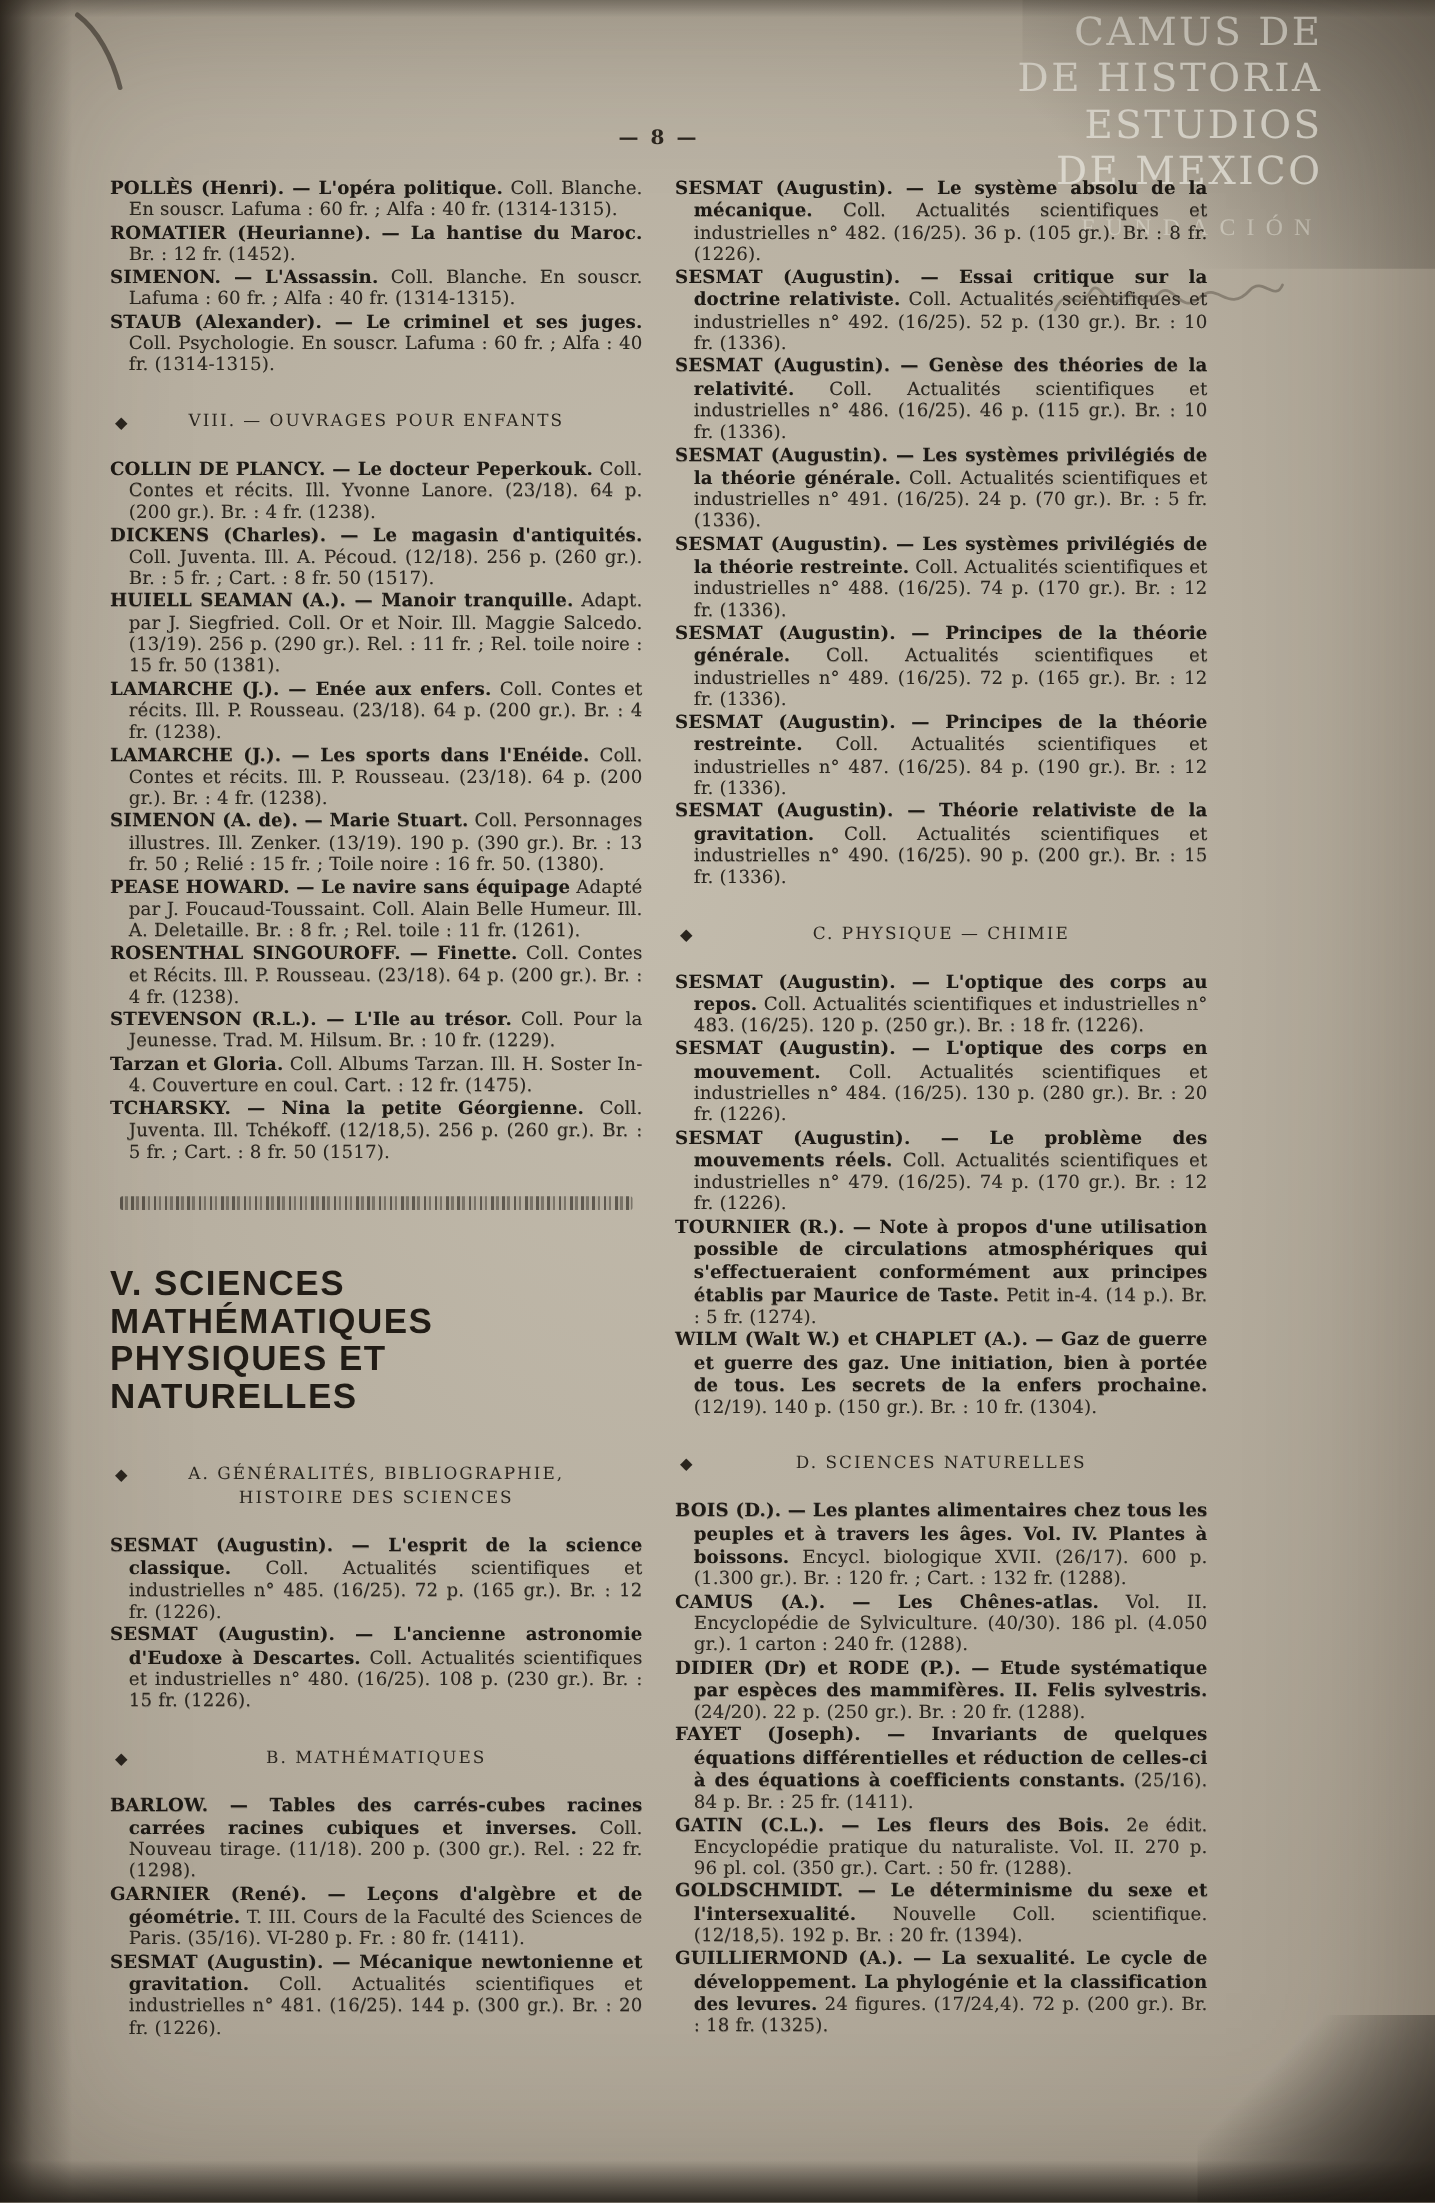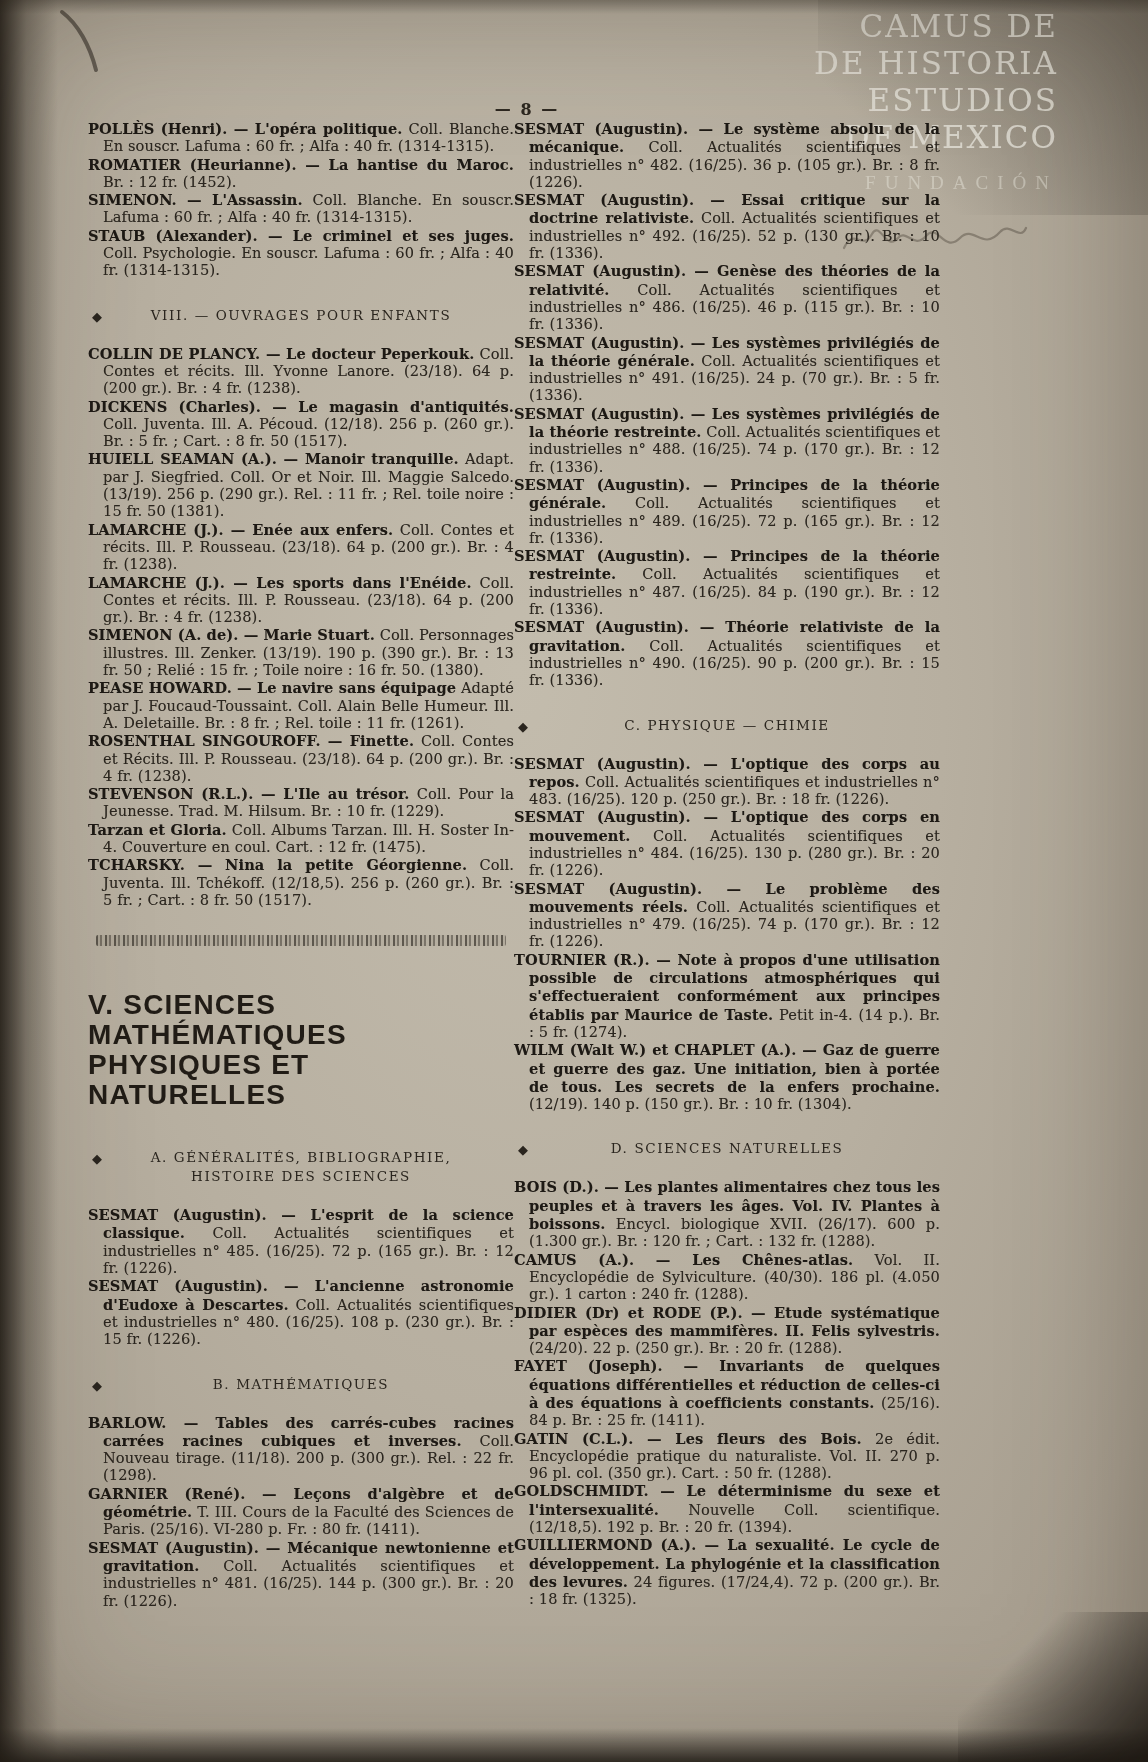--- a/index.html
+++ b/index.html
@@ -52,22 +52,22 @@
     font-family:Liberation Serif, serif;
   }
   .handwriting, .pen-mark { position:absolute; pointer-events:none; }
   .handwriting { right:118px; top:208px; }
   .pen-mark { left:52px; top:6px; }
   .page-number-row {
     position:absolute; left:88px; top:100px; width:878px;
     text-align:center; font-size:16px; letter-spacing:2px; font-weight:bold;
   }
   .columns {
-    position:absolute; left:88px; top:120px; width:878px;
-    display:flex; 
+    position:absolute; left:88px; top:142px; width:878px;
+    display:flex; gap:26px;
   }
   .col { width:426px; }
   .entry {
     margin:0;
     font-size:14.5px; line-height:17.3px;
     text-align:justify;
     text-indent:-15px; padding-left:15px;
     letter-spacing:0.15px;
     text-shadow:0.2px 0.2px 0 rgba(43,38,31,0.35);
   }
@@ -155,21 +155,21 @@
           <div>A. GÉNÉRALITÉS, BIBLIOGRAPHIE,</div>
           <div>HISTOIRE DES SCIENCES</div>
         </div>
         <p class="entry"><span class="head">SESMAT (Augustin). — L'esprit de la science classique.</span> <span class="body">Coll. Actualités scientifiques et industrielles n° 485. (16/25). 72 p. (165 gr.). Br. : 12 fr. (1226).</span></p>
         <p class="entry"><span class="head">SESMAT (Augustin). — L'ancienne astronomie d'Eudoxe à Descartes.</span> <span class="body">Coll. Actualités scientifiques et industrielles n° 480. (16/25). 108 p. (230 gr.). Br. : 15 fr. (1226).</span></p>
         <div class="section-header">
           <span class="diamond">◆</span>
           <div>B. MATHÉMATIQUES</div>
         </div>
         <p class="entry"><span class="head">BARLOW. — Tables des carrés-cubes racines carrées racines cubiques et inverses.</span> <span class="body">Coll. Nouveau tirage. (11/18). 200 p. (300 gr.). Rel. : 22 fr. (1298).</span></p>
-        <p class="entry"><span class="head">GARNIER (René). — Leçons d'algèbre et de géométrie.</span> <span class="body">T. III. Cours de la Faculté des Sciences de Paris. (25/16). VI-280 p. Fr. : 80 fr. (1411).</span></p>
+        <p class="entry"><span class="head">GARNIER (René). — Leçons d'algèbre et de géométrie.</span> <span class="body">T. III. Cours de la Faculté des Sciences de Paris. (35/16). VI-280 p. Fr. : 80 fr. (1411).</span></p>
         <p class="entry"><span class="head">SESMAT (Augustin). — Mécanique newtonienne et gravitation.</span> <span class="body">Coll. Actualités scientifiques et industrielles n° 481. (16/25). 144 p. (300 gr.). Br. : 20 fr. (1226).</span></p>
       </div>
     <div class="col">
         <p class="entry"><span class="head">SESMAT (Augustin). — Le système absolu de la mécanique.</span> <span class="body">Coll. Actualités scientifiques et industrielles n° 482. (16/25). 36 p. (105 gr.). Br. : 8 fr. (1226).</span></p>
         <p class="entry"><span class="head">SESMAT (Augustin). — Essai critique sur la doctrine relativiste.</span> <span class="body">Coll. Actualités scientifiques et industrielles n° 492. (16/25). 52 p. (130 gr.). Br. : 10 fr. (1336).</span></p>
         <p class="entry"><span class="head">SESMAT (Augustin). — Genèse des théories de la relativité.</span> <span class="body">Coll. Actualités scientifiques et industrielles n° 486. (16/25). 46 p. (115 gr.). Br. : 10 fr. (1336).</span></p>
         <p class="entry"><span class="head">SESMAT (Augustin). — Les systèmes privilégiés de la théorie générale.</span> <span class="body">Coll. Actualités scientifiques et industrielles n° 491. (16/25). 24 p. (70 gr.). Br. : 5 fr. (1336).</span></p>
         <p class="entry"><span class="head">SESMAT (Augustin). — Les systèmes privilégiés de la théorie restreinte.</span> <span class="body">Coll. Actualités scientifiques et industrielles n° 488. (16/25). 74 p. (170 gr.). Br. : 12 fr. (1336).</span></p>
         <p class="entry"><span class="head">SESMAT (Augustin). — Principes de la théorie générale.</span> <span class="body">Coll. Actualités scientifiques et industrielles n° 489. (16/25). 72 p. (165 gr.). Br. : 12 fr. (1336).</span></p>
         <p class="entry"><span class="head">SESMAT (Augustin). — Principes de la théorie restreinte.</span> <span class="body">Coll. Actualités scientifiques et industrielles n° 487. (16/25). 84 p. (190 gr.). Br. : 12 fr. (1336).</span></p>

